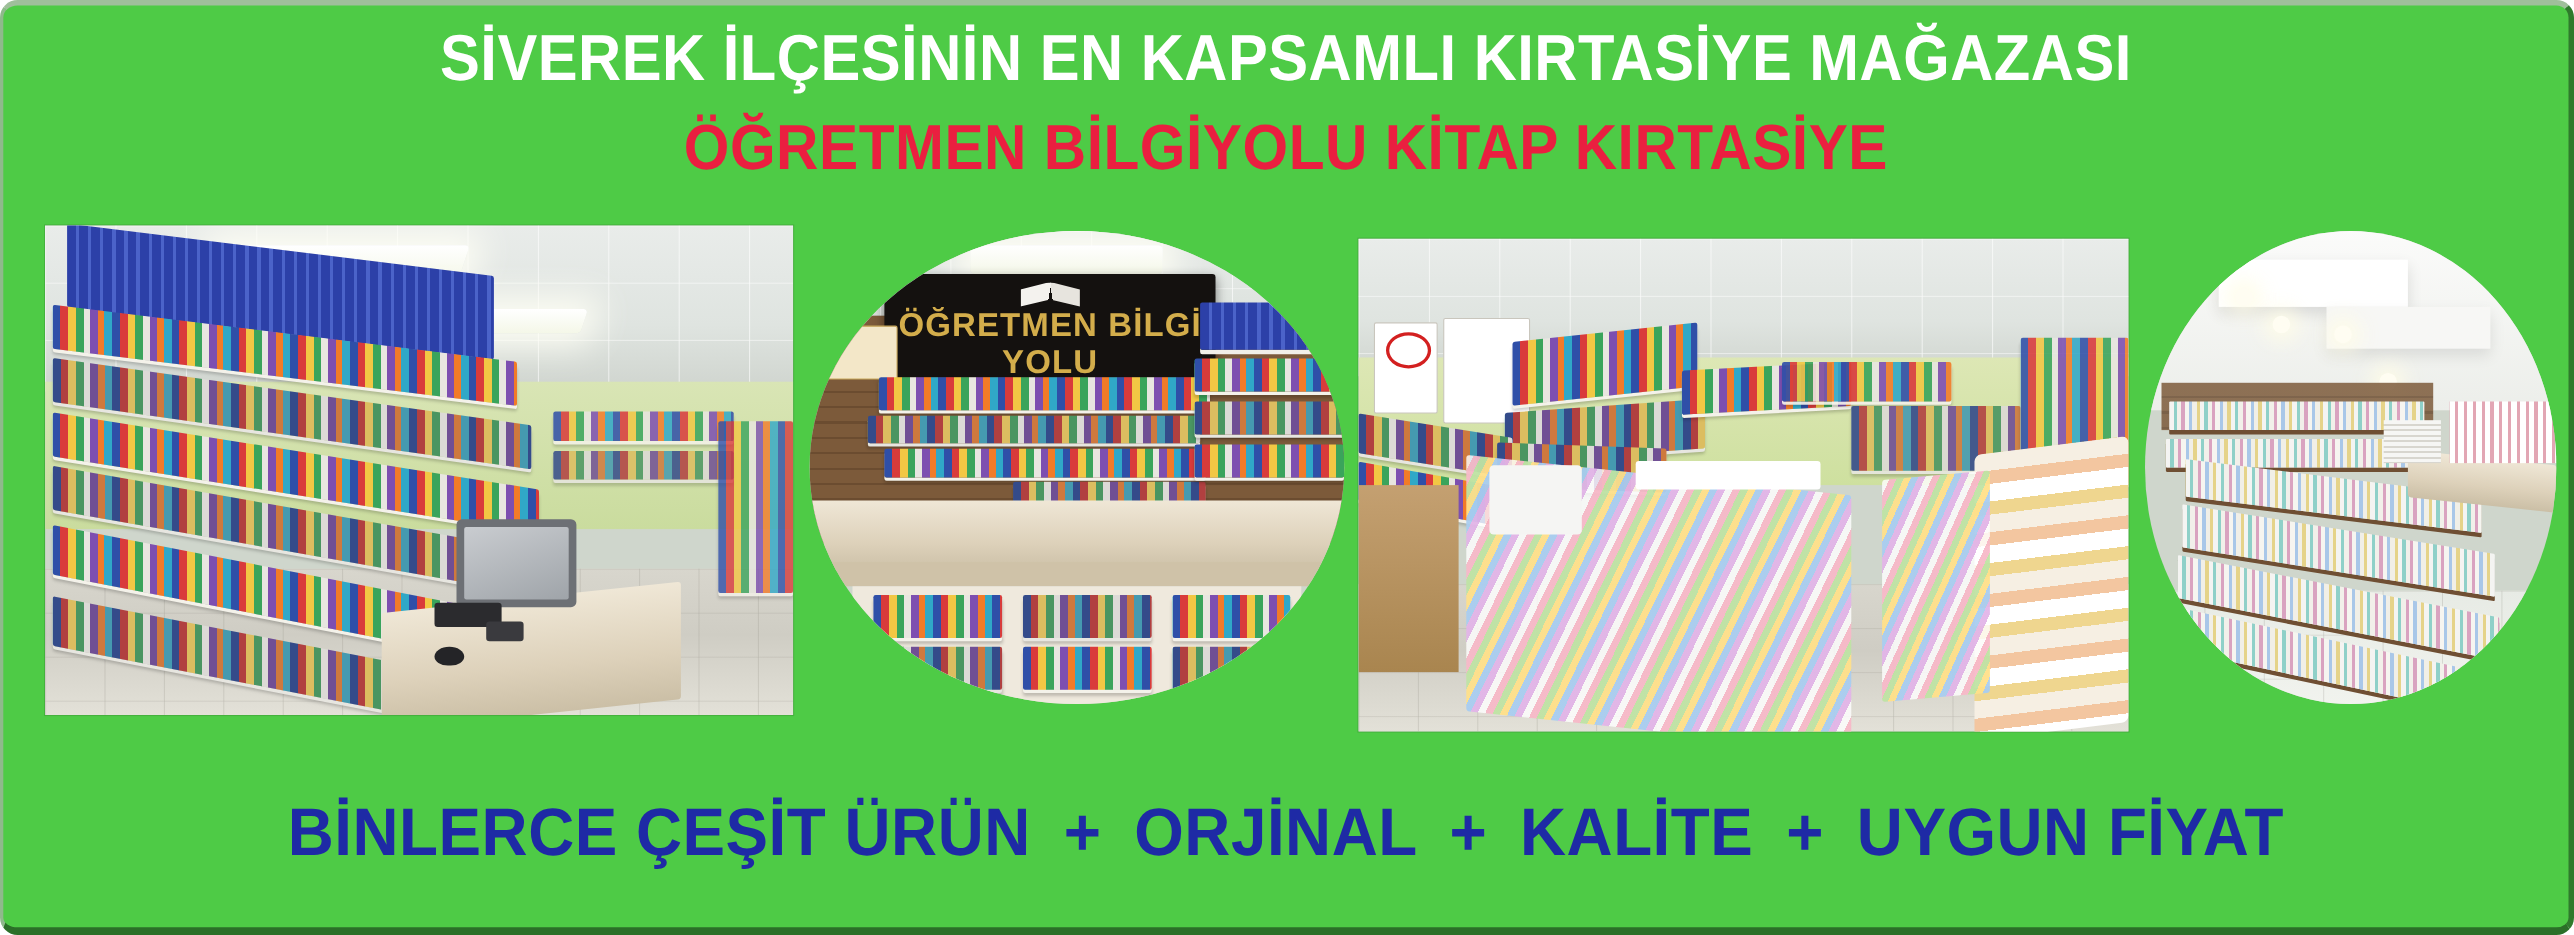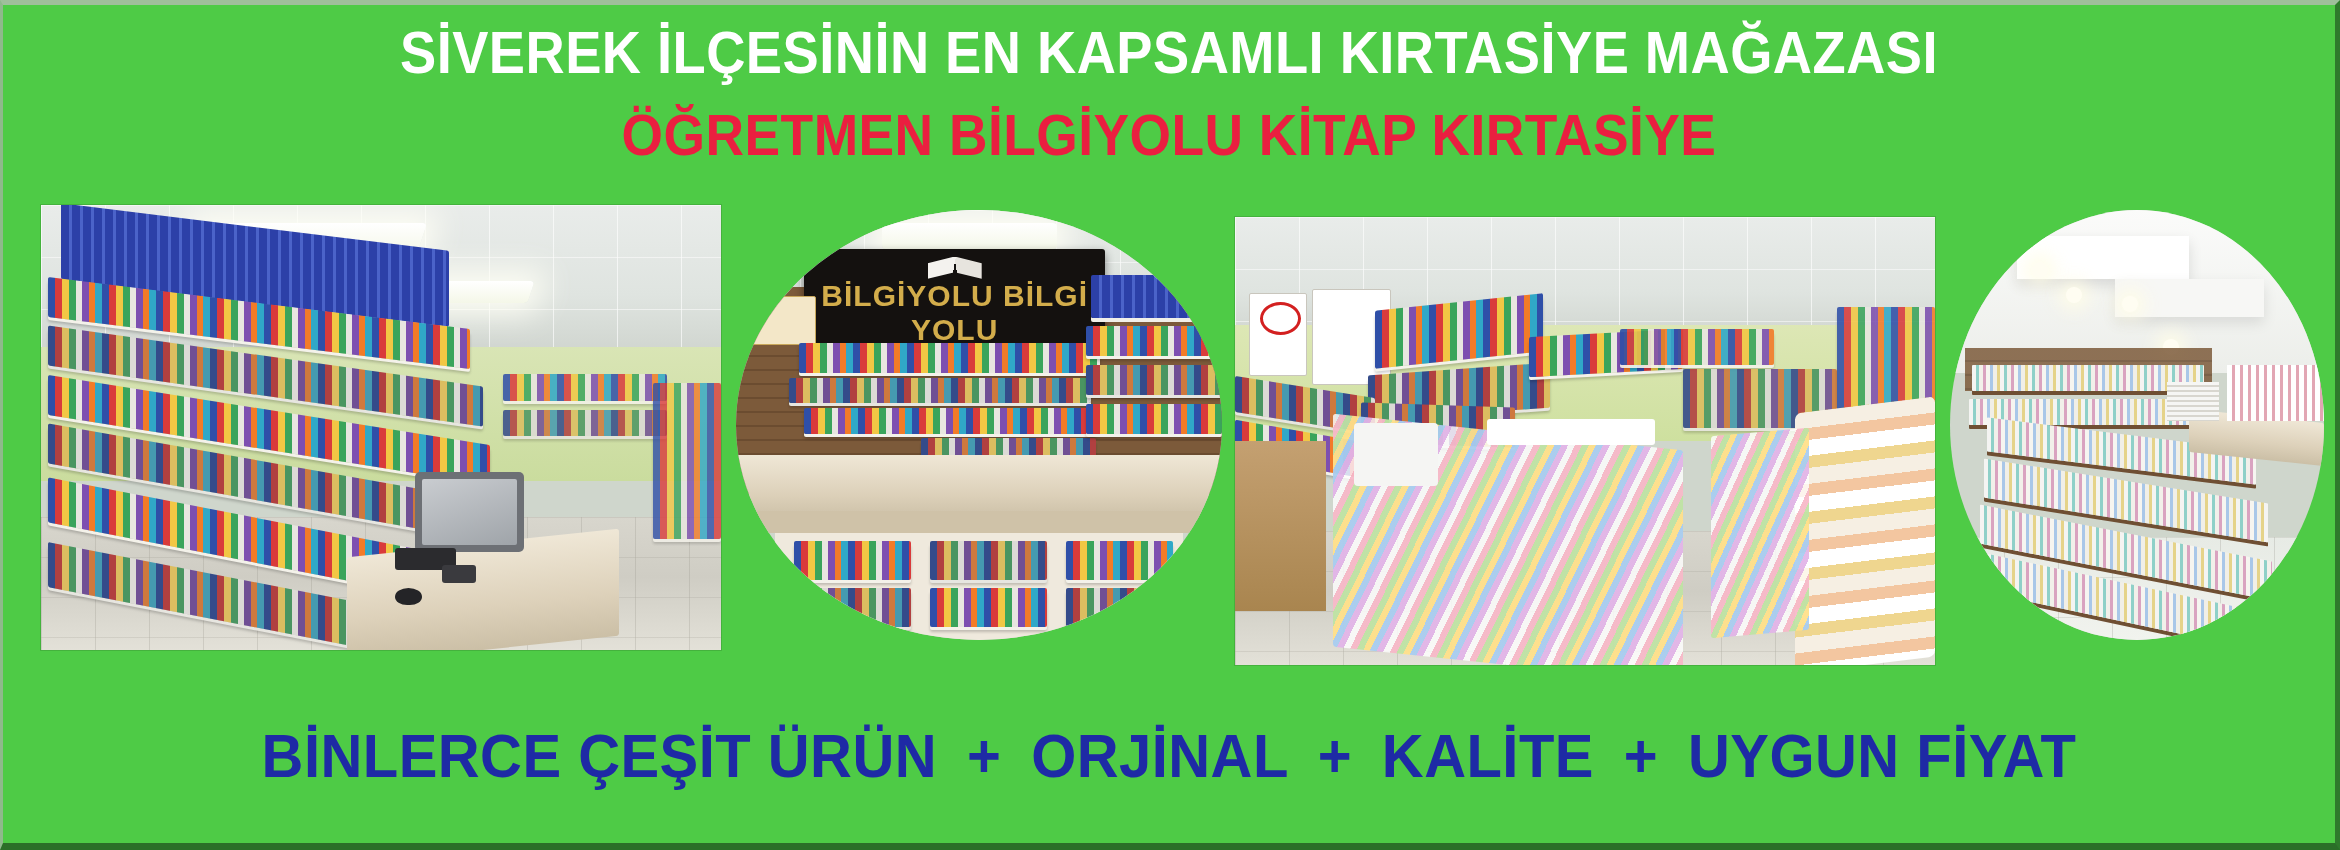--- a/index.html
+++ b/index.html
@@ -12,20 +12,21 @@
     width: 2340px;
     height: 850px;
     background: #4ecb46;
     overflow: hidden;
     font-family: "Liberation Sans", sans-serif;
     box-sizing: border-box;
     border-top: 5px solid #9fbf9b;
     border-left: 3px solid #8fb98c;
     border-right: 5px solid #2f7a2c;
     border-bottom: 7px solid #2b6f28;
+    border-radius: 16px;
   }
 
   
   .headline-wrap {
     position: absolute;
     left: 0;
     top: 0;
     width: 100%;
     text-align: center;
   }
@@ -305,21 +306,21 @@
     </div>
 
     <div class="photo photo-circle" id="photo-store-sign">
       <div class="scene">
         <div class="ceiling" style="height:24%"></div>
         <div class="ceiling-light" style="left:30%;top:3%;width:36%;height:6%"></div>
         <div class="wood-wall" style="left:0;top:18%;right:0;height:48%"></div>
 
         <div class="sign-board" style="left:14%;top:9%;width:62%;height:22%">
           <span class="sign-book"></span>
-          <span class="ln1">BİLGİYOLU BİLGİ YOLU</span>
+          <span class="ln1">ÖĞRETMEN BİLGİ YOLU</span>
 
         </div>
 
         <div class="notice" style="left:3%;top:20%;width:13%;height:11%;background:#f3e7c8;border-color:#c8a75a"></div>
 
         <div class="shelf-band" style="left:13%;top:31%;width:62%;height:7%"></div>
         <div class="shelf-band muted" style="left:11%;top:39%;width:62%;height:6%"></div>
         <div class="shelf-band" style="left:14%;top:46%;width:60%;height:6%"></div>
         <div class="shelf-band muted" style="left:38%;top:53%;width:36%;height:5%"></div>
 

